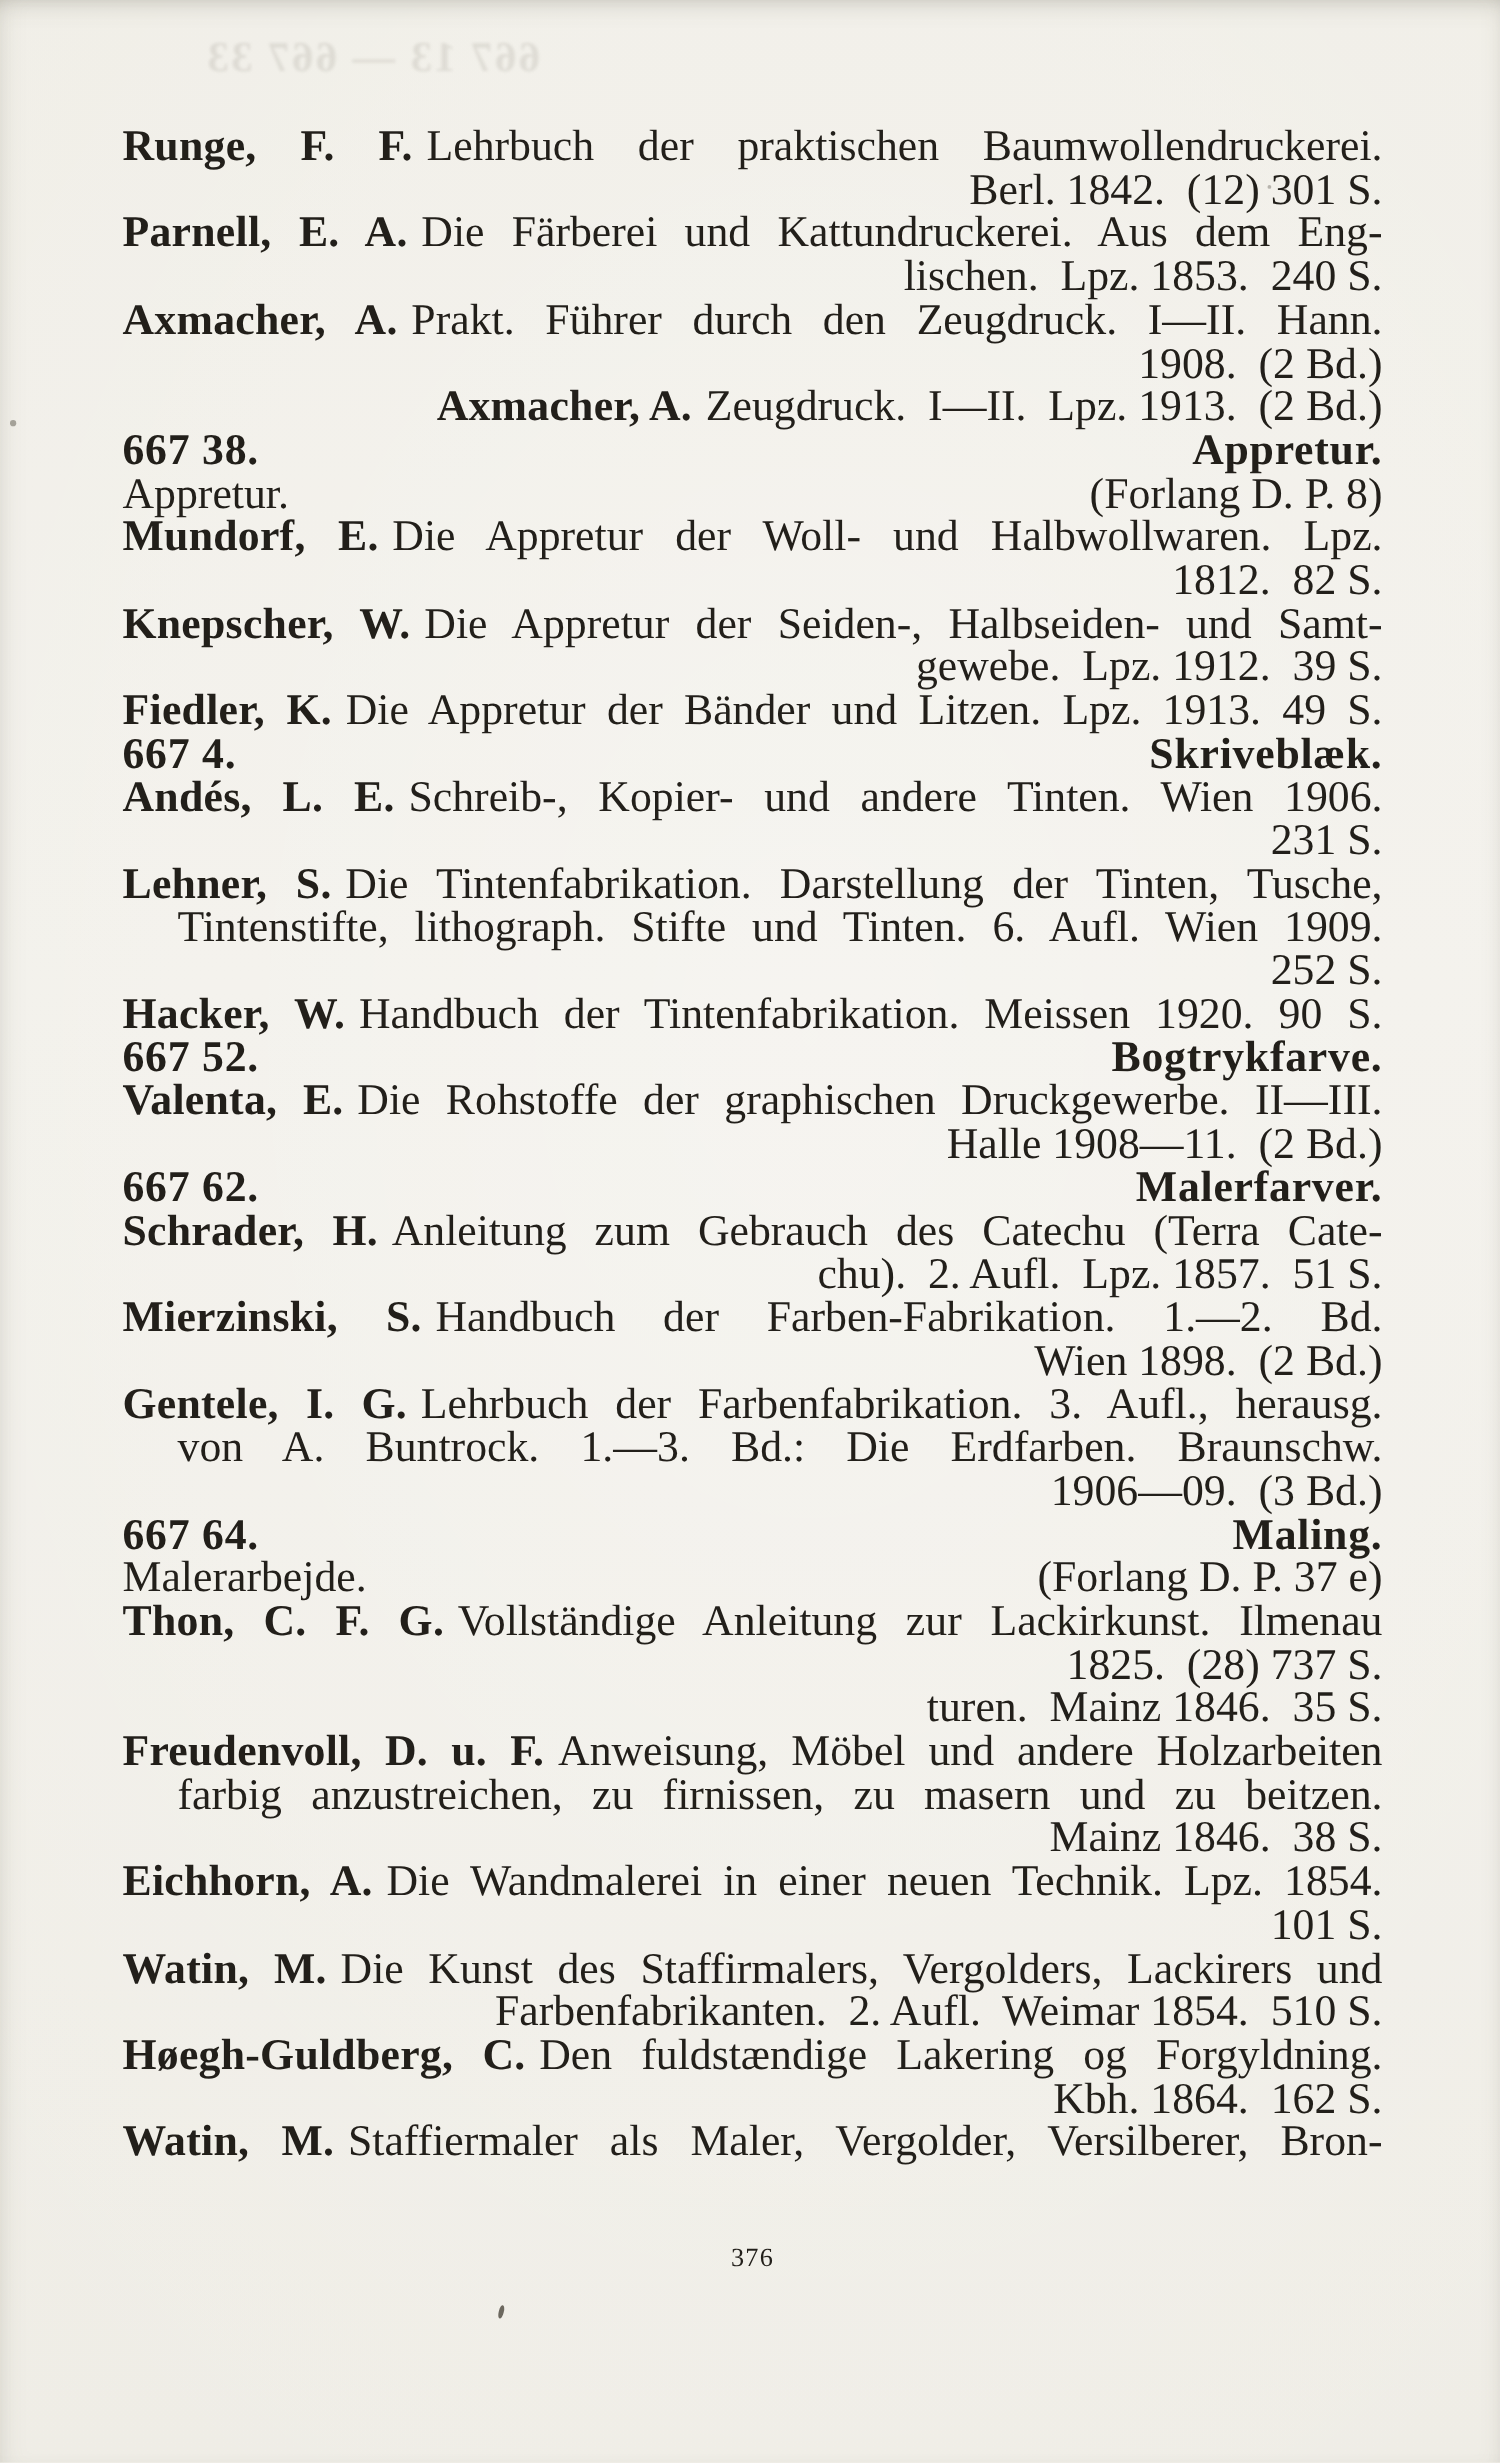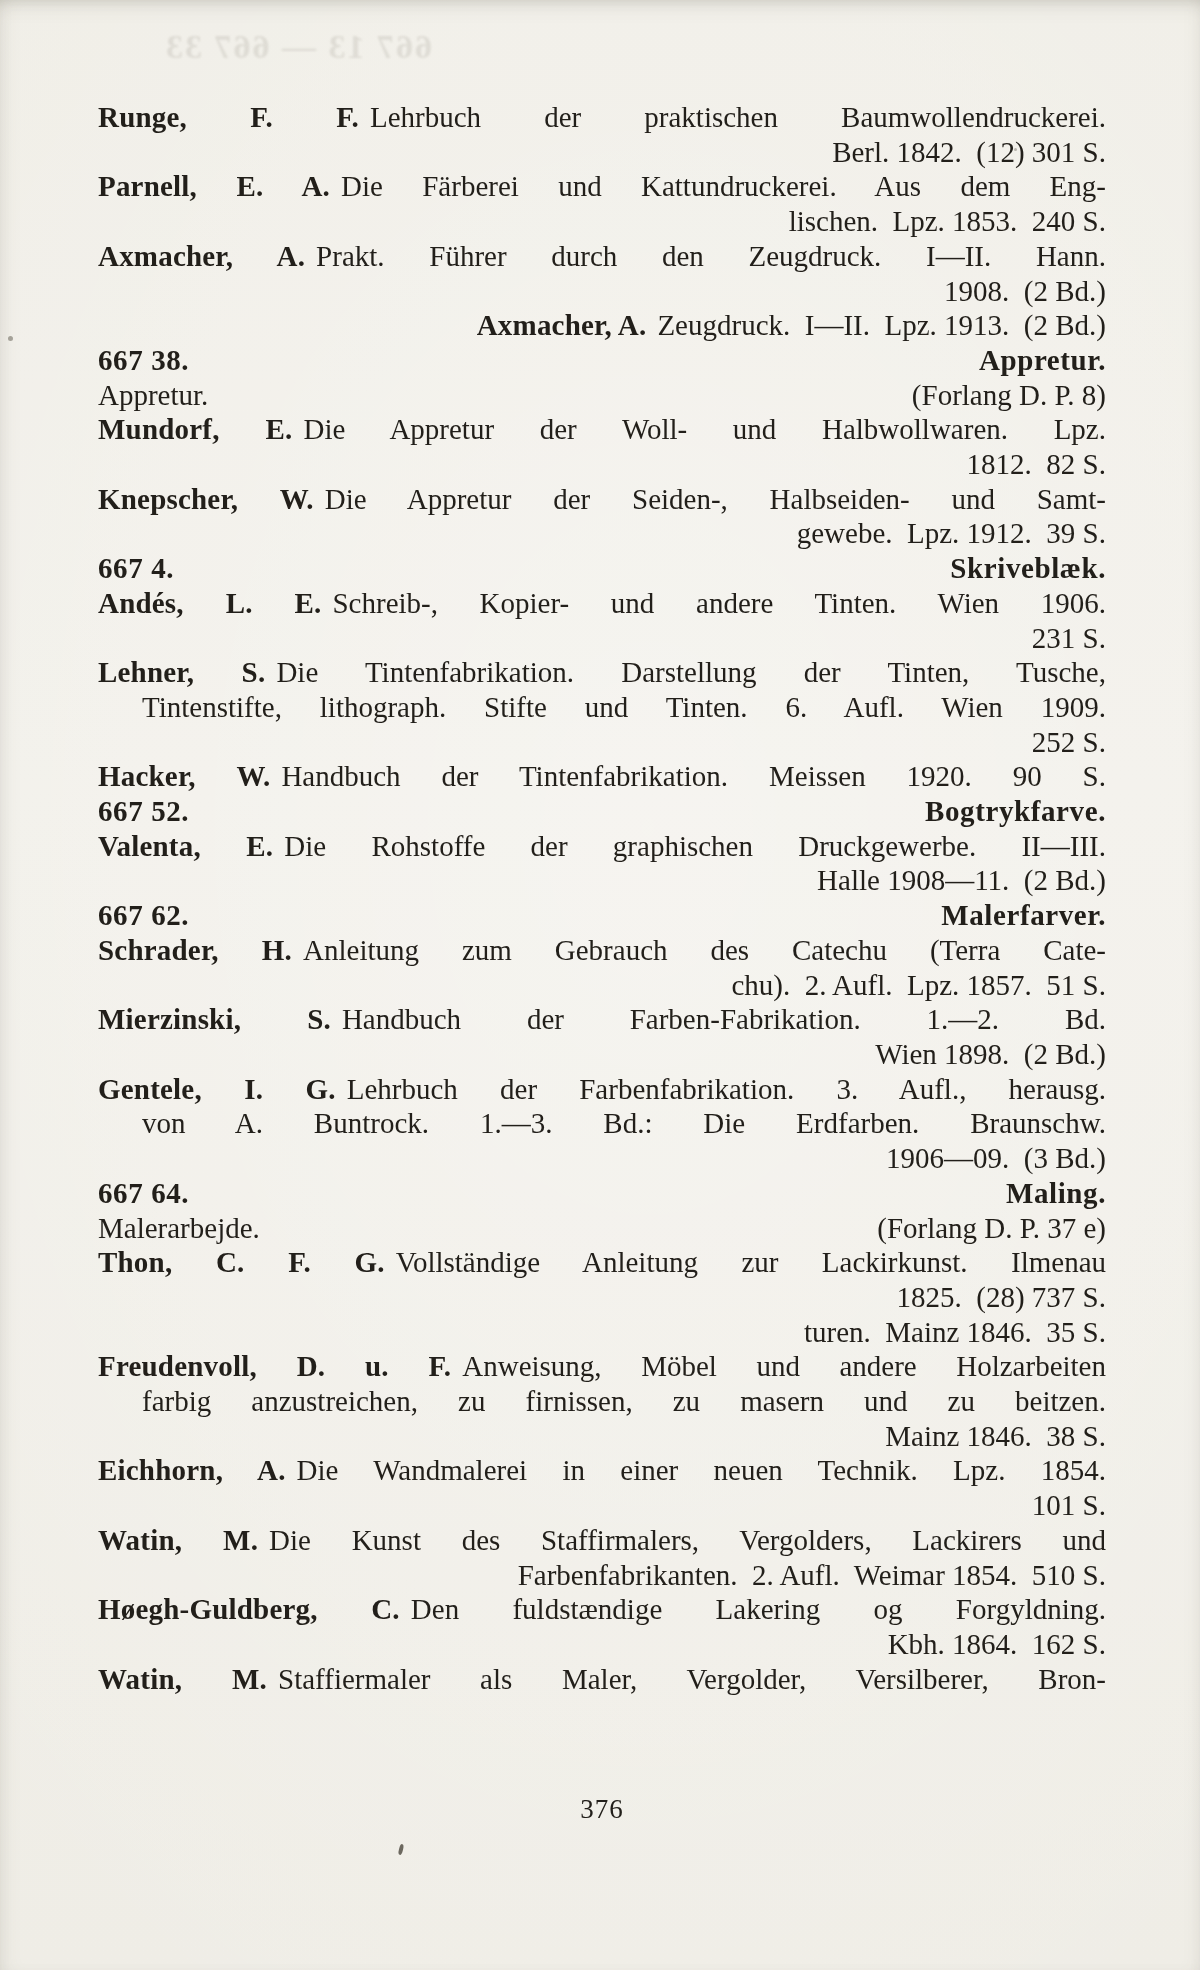--- a/index.html
+++ b/index.html
@@ -20,31 +20,31 @@
   .bleed{
     position:absolute;left:92px;top:28px;width:340px;height:48px;
     font-weight:700;font-size:34px;letter-spacing:2px;
     color:rgba(125,120,104,0.16);
     transform:scaleX(-1);
     filter:blur(1.3px);
     white-space:nowrap;
   }
   .text-block{
     position:absolute;left:98px;top:100px;width:1008px;
-    font-size:29px;line-height:34.7px;
+    font-size:35px;line-height:34.7px;
   }
   .line{white-space:pre-wrap;text-align:right;}
   .line.just{white-space:normal;text-align:justify;text-align-last:justify;}
   .line.cont{padding-left:44px;}
   .author{font-weight:700;margin-right:11px;letter-spacing:0.2px;}
   .row{display:flex;justify-content:space-between;}
   .row.section{font-weight:700;letter-spacing:0.6px;}
   .page-number{
     position:absolute;left:98px;top:1794px;width:1008px;
-    text-align:center;font-size:27px;letter-spacing:1px;
+    text-align:center;font-size:21px;letter-spacing:1px;
   }
   .speck{position:absolute;background:#4b463c;border-radius:50%;}
   .speck1{left:399px;top:1844px;width:4px;height:11px;border-radius:2px/5px;transform:rotate(14deg);opacity:.8;}
   .speck2{left:8px;top:336px;width:5px;height:5px;opacity:.45;}
   .speck3{left:1014px;top:148px;width:3px;height:3px;opacity:.35;}
   .edge-shadow{
     position:absolute;inset:0;pointer-events:none;
     box-shadow:inset 0 14px 22px -16px rgba(90,85,70,0.35),
                inset 14px 0 26px -20px rgba(90,85,70,0.22),
                inset -10px 0 24px -18px rgba(90,85,70,0.18);
@@ -68,20 +68,21 @@
         <span>Appretur.</span>
       </div>
       <div class="row crossref">
         <span>Appretur.</span>
         <span>(Forlang D. P. 8)</span>
       </div>
       <div class="line just"><span class="author">Mundorf, E.</span>Die Appretur der Woll- und Halbwollwaren. Lpz.</div>
       <div class="line cont">1812.  82 S.</div>
       <div class="line just"><span class="author">Knepscher, W.</span>Die Appretur der Seiden-, Halbseiden- und Samt-</div>
       <div class="line cont">gewebe.  Lpz. 1912.  39 S.</div>
+      <div class="line just"><span class="author">Fiedler, K.</span>Die Appretur der Bänder und Litzen. Lpz. 1913. 49 S.</div>
       <div class="row section">
         <span>667 4.</span>
         <span>Skriveblæk.</span>
       </div>
       <div class="line just"><span class="author">Andés, L. E.</span>Schreib-, Kopier- und andere Tinten. Wien 1906.</div>
       <div class="line cont">231 S.</div>
       <div class="line just"><span class="author">Lehner, S.</span>Die Tintenfabrikation. Darstellung der Tinten, Tusche,</div>
       <div class="line cont just">Tintenstifte, lithograph. Stifte und Tinten. 6. Aufl. Wien 1909.</div>
       <div class="line cont">252 S.</div>
       <div class="line just"><span class="author">Hacker, W.</span>Handbuch der Tintenfabrikation. Meissen 1920. 90 S.</div>

